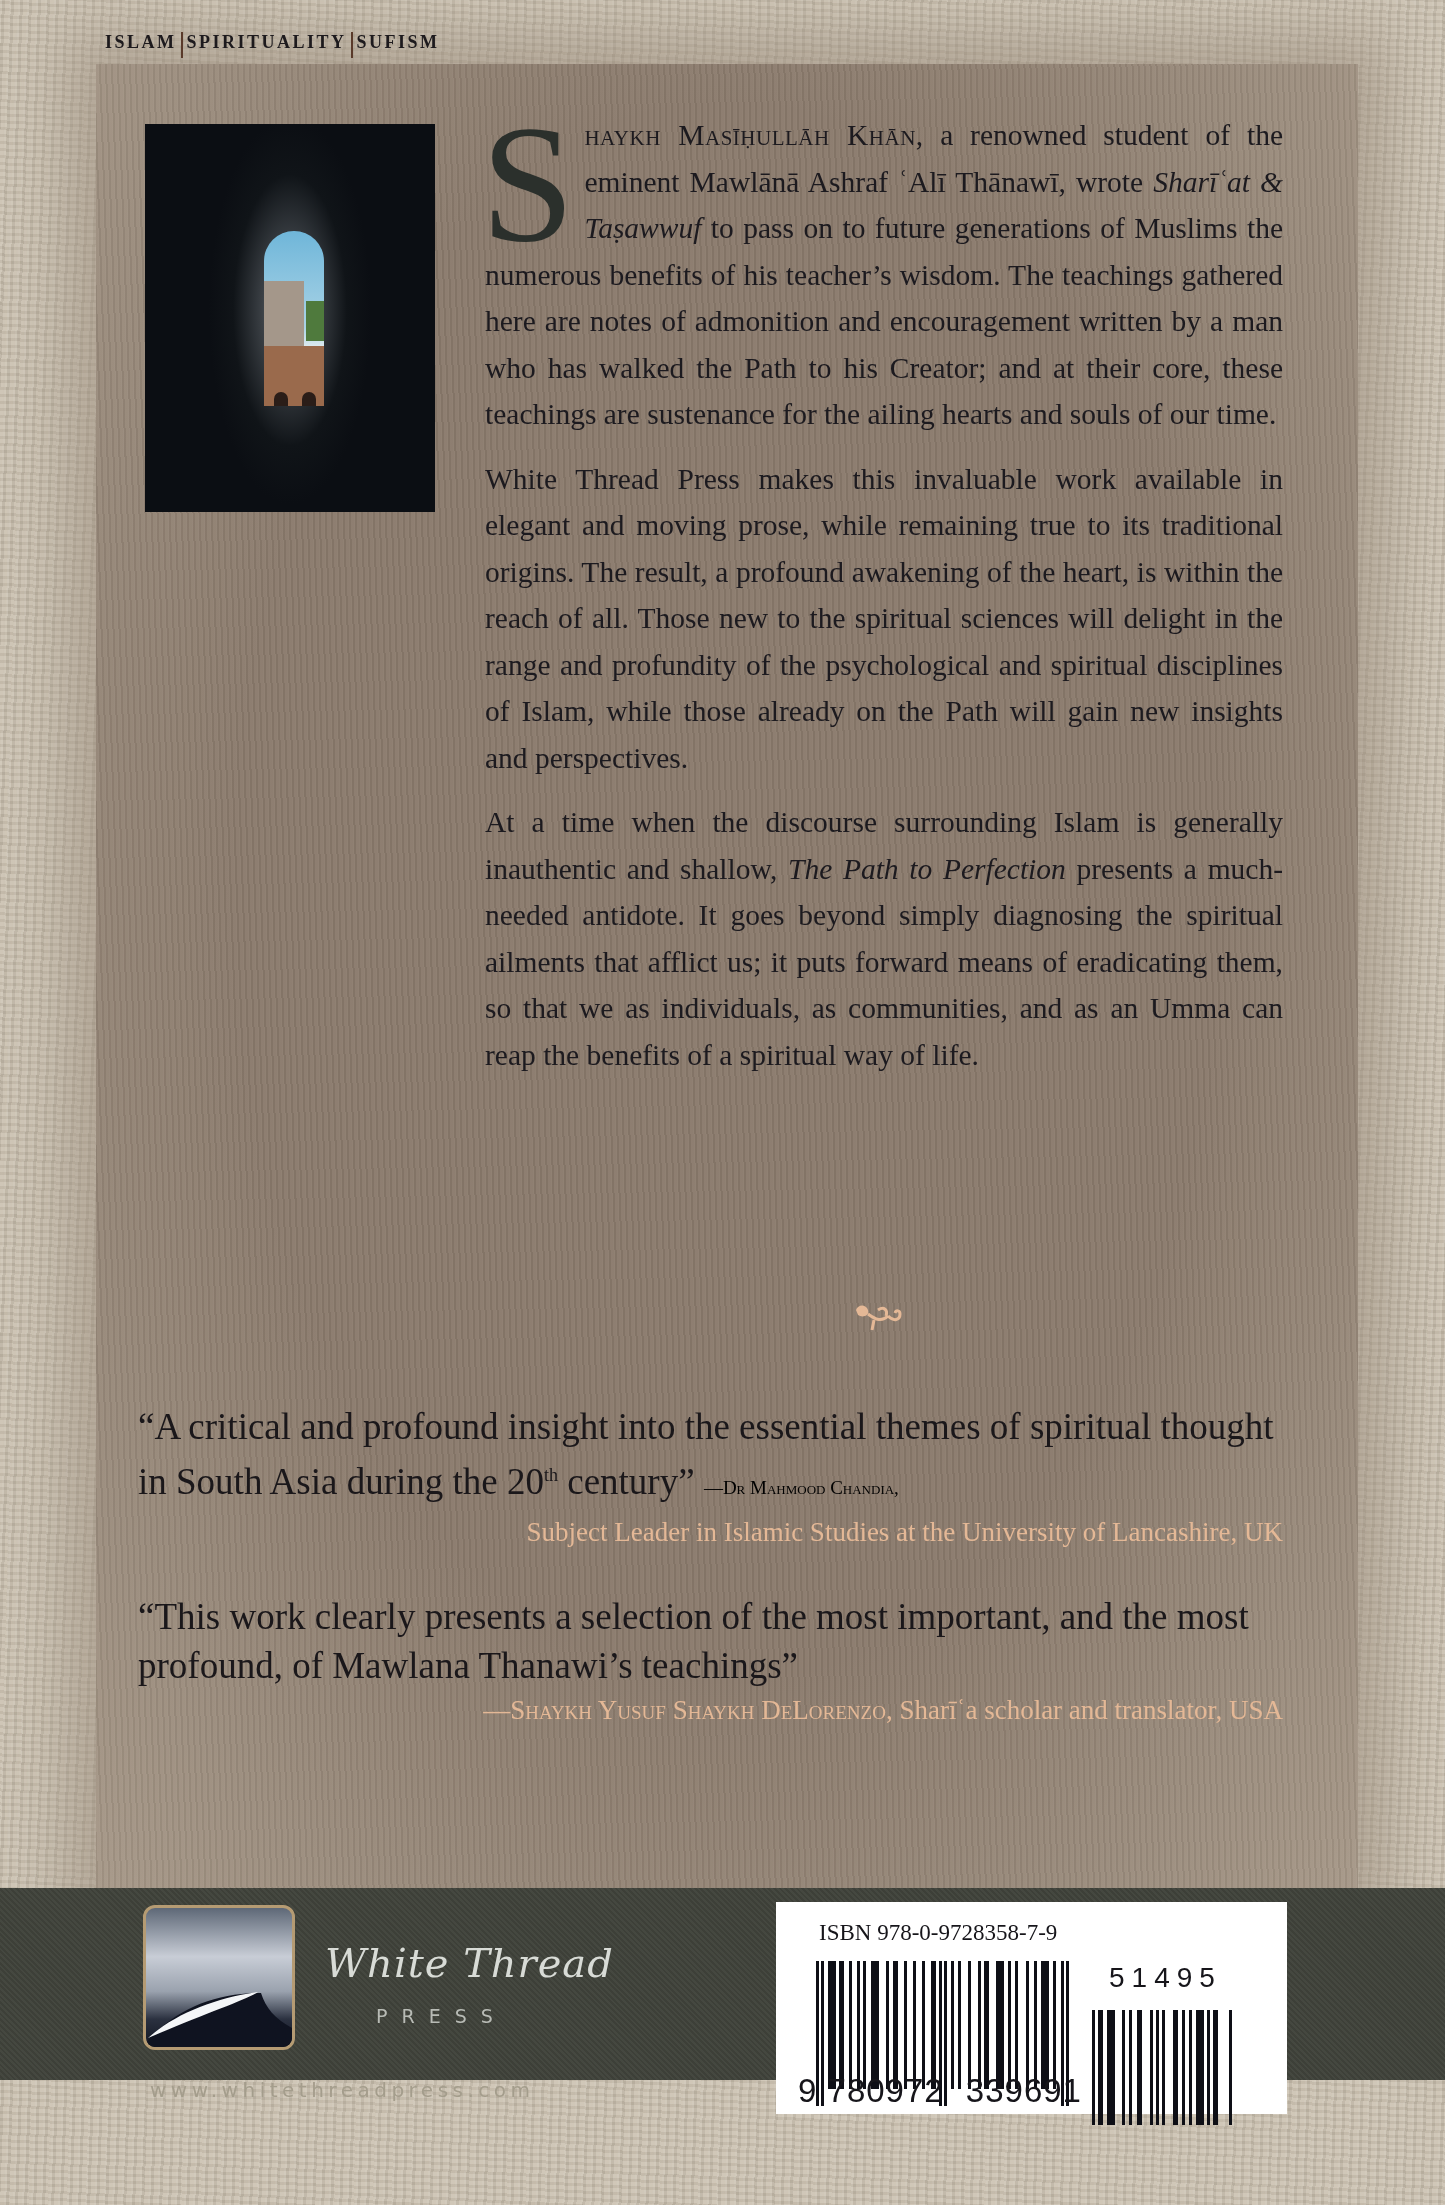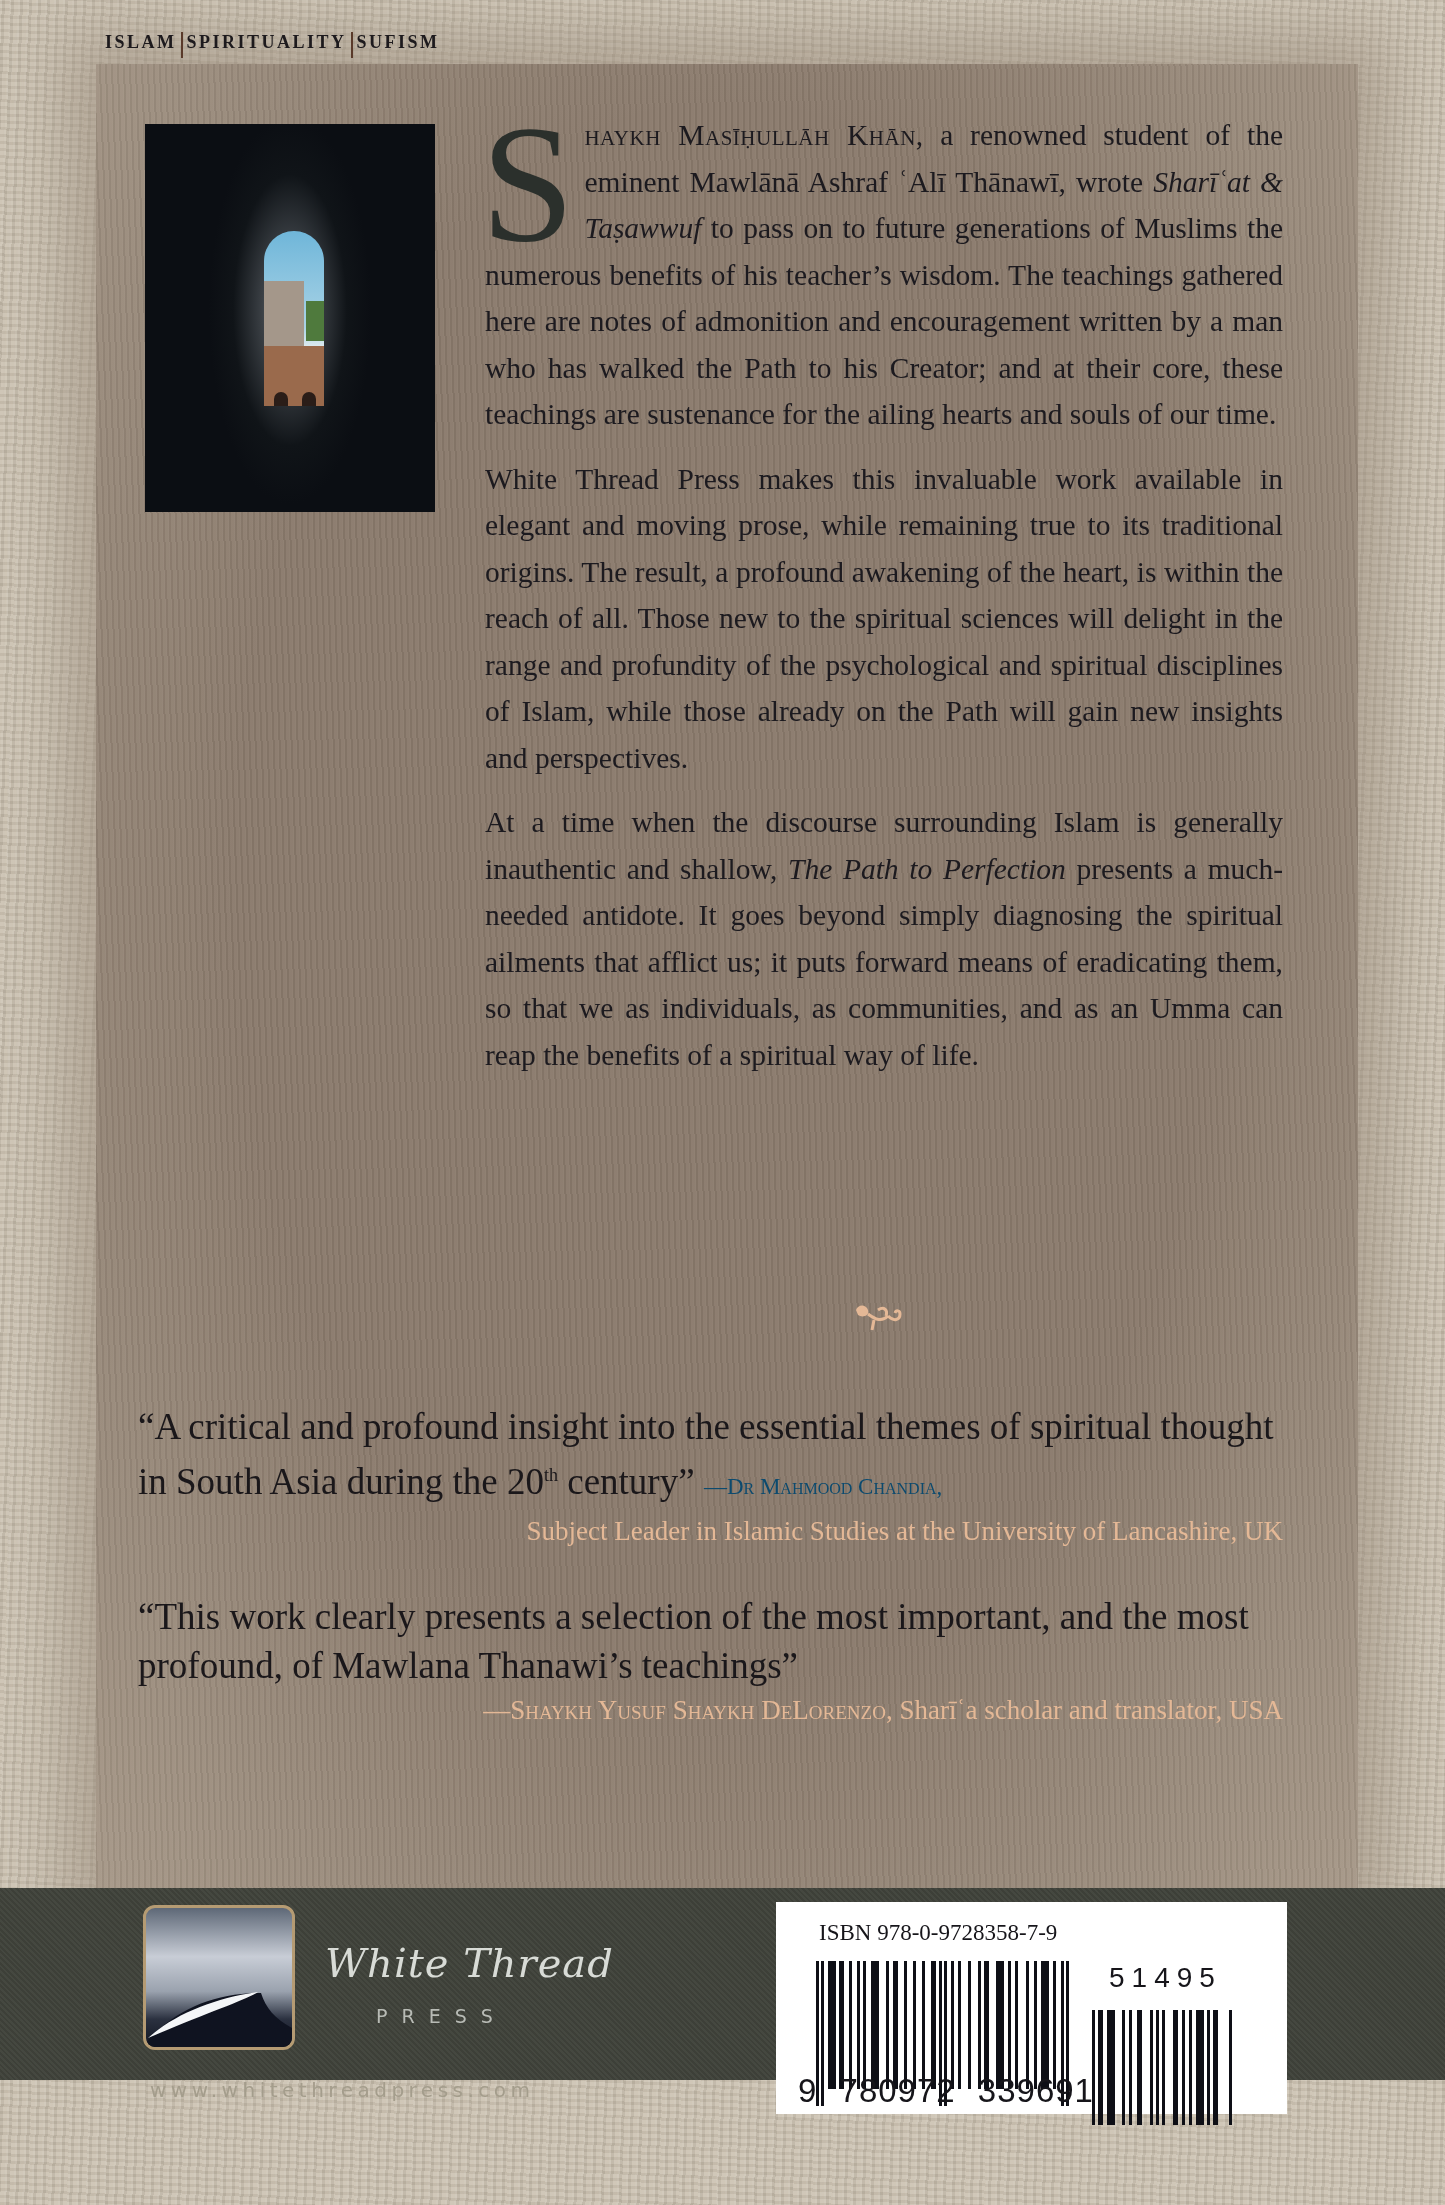--- a/index.html
+++ b/index.html
@@ -51,21 +51,21 @@
     float: left; font-size: 168px; line-height: 130px; margin: 6px 10px -6px -4px;
     color: #2b302c; font-family: "Liberation Serif", serif;
   }
   .sc { font-variant: small-caps; letter-spacing: 0.5px; }
   .ornament { position: absolute; left: 848px; top: 1302px; width: 60px; height: 34px; }
 
   .quote {
     position: absolute; left: 138px; width: 1145px;
     font-size: 37px; line-height: 49px; color: #1a171a;
   }
-  .quote .attr { color: #0c4a6e; font-size: 23px; font-variant: small-caps; }
+  .quote .attr { color: #000000; font-size: 19px; font-variant: small-caps; }
   .quote .attr-line { display: block; text-align: right; color: #e4b896; font-size: 27px; line-height: 40px; }
   sup { font-size: 18px; }
 
   .bottom-band {
     position: absolute; left: 0; top: 1888px; width: 1445px; height: 192px;
     background: #3f423a;
     background-image: repeating-linear-gradient(45deg, rgba(255,255,255,0.03) 0 2px, rgba(0,0,0,0.04) 2px 4px);
   }
   .logo-box {
     position: absolute; left: 143px; top: 1905px; width: 152px; height: 145px;
@@ -188,21 +188,21 @@
         <rect x="210" y="0" width="3" height="128"></rect>
       <rect x="218" y="0" width="3" height="128"></rect>
         <rect x="225" y="0" width="8" height="128"></rect>
         <rect x="237" y="0" width="3" height="128"></rect>
       <rect x="245" y="0" width="3" height="145"></rect>
         <rect x="250" y="0" width="3" height="145"></rect>
     </g>
   </svg>
   <div class="digits-main">
     <span>9</span>
-    <span style="margin-left:12px;">780972</span>
+    <span style="">780972</span>
     <span style="margin-left:12px;">339691</span>
   </div>
   <div class="digits-addon">51495</div>
   <svg class="bars-addon" width="145" height="115">
     <g fill="#0e0f16">
       <rect x="0" y="0" width="3" height="115"></rect>
         <rect x="6" y="0" width="5" height="115"></rect>
         <rect x="15" y="0" width="8" height="115"></rect>
       <rect x="30" y="0" width="3" height="115"></rect>
         <rect x="37" y="0" width="3" height="115"></rect>

